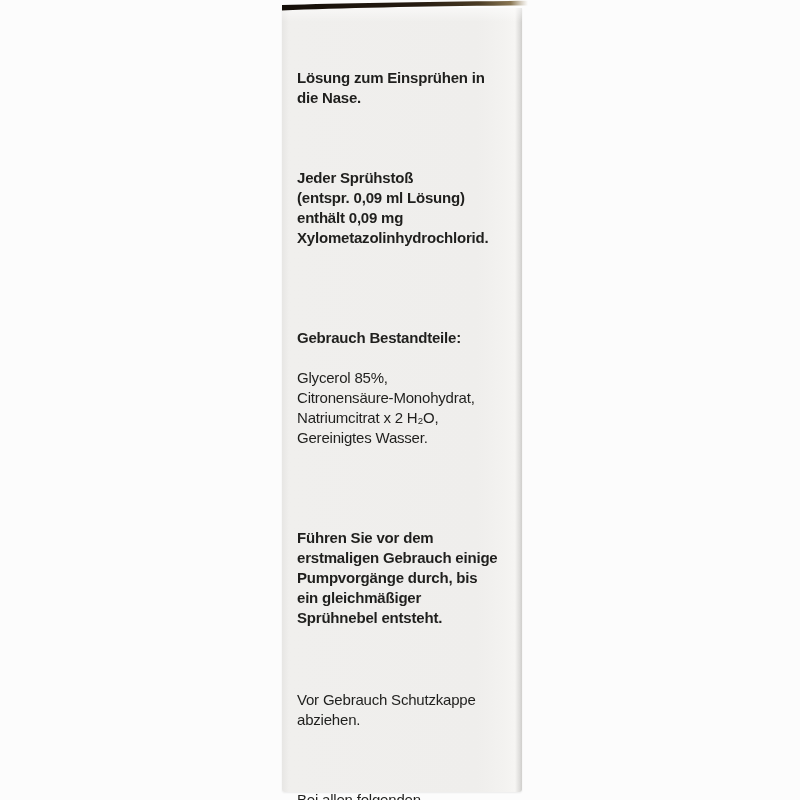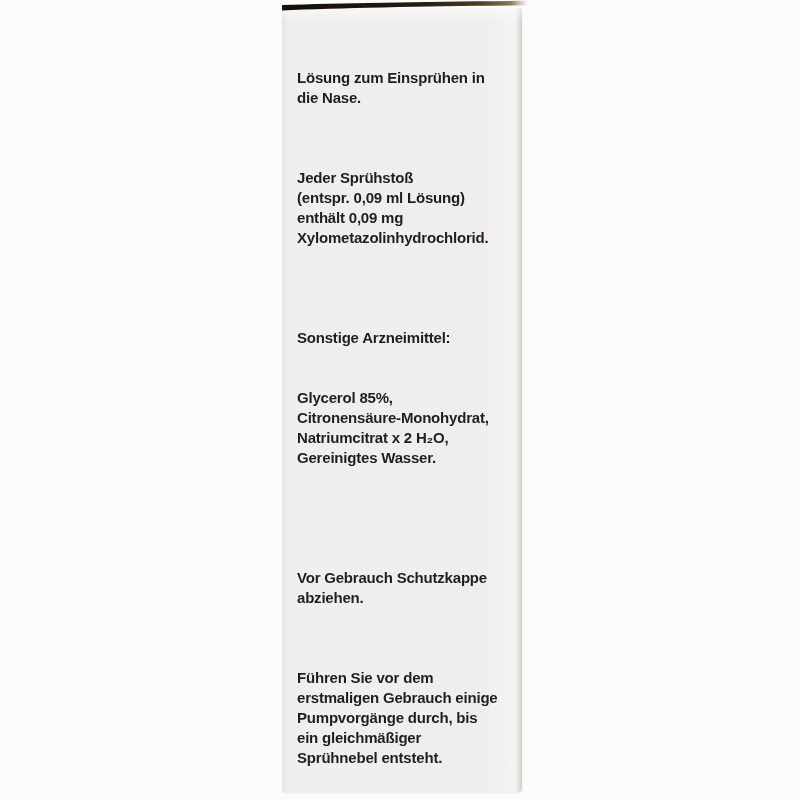--- a/index.html
+++ b/index.html
@@ -48,21 +48,21 @@
     color: var(--text, #1f1f1d);
     font-size: 15px;
     line-height: 20px;
     letter-spacing: -0.2px;
     white-space: pre-line;
   }
   .para { margin: 0 0 20px 0; }
   .para.gap-lg { margin-bottom: 38px; }
   .para.gap-md { margin-bottom: 22px; }
   .bold { font-weight: bold; }
-  .regular { font-weight: bold; margin-top: 20px; }
+  .regular { font-weight: normal; }
 </style>
 </head>
 <body>
 
 <div class="scene">
 
   <div class="panel-face"></div>
 
   <svg class="top-edge" viewBox="0 0 246 14" preserveAspectRatio="none" aria-hidden="true">
     <defs>
@@ -81,35 +81,35 @@
 
     <div class="para bold">Lösung zum Einsprühen in
 die Nase.</div>
 
     <div class="para bold">Jeder Sprühstoß
 (entspr. 0,09 ml Lösung)
 enthält 0,09 mg
 Xylometazolinhydrochlorid.</div>
 
     <div class="para">
-      <div class="bold">Sonstige Arzneimittel:</div>
+      <div class="bold">Gebrauch Bestandteile:</div>
       <div class="regular">Glycerol 85%,
 Citronensäure-Monohydrat,
 Natriumcitrat x 2 H₂O,
 Gereinigtes Wasser.</div>
     </div>
 
-    <div class="para regular">Vor Gebrauch Schutzkappe
-abziehen.</div>
-
     <div class="para bold gap-md">Führen Sie vor dem
 erstmaligen Gebrauch einige
 Pumpvorgänge durch, bis
 ein gleichmäßiger
 Sprühnebel entsteht.</div>
+
+    <div class="para regular">Vor Gebrauch Schutzkappe
+abziehen.</div>
 
     <div class="para regular gap-lg">Bei allen folgenden
 Anwendungen ist das
 Dosierspray nach Abnahme
 der Schutzkappe sofort
 gebrauchsfertig. Nicht über
 25 °C lagern. Nach Anbruch
 soll dieses Arzneimittel nicht
 länger als 6 Monate
 verwendet werden.</div>

